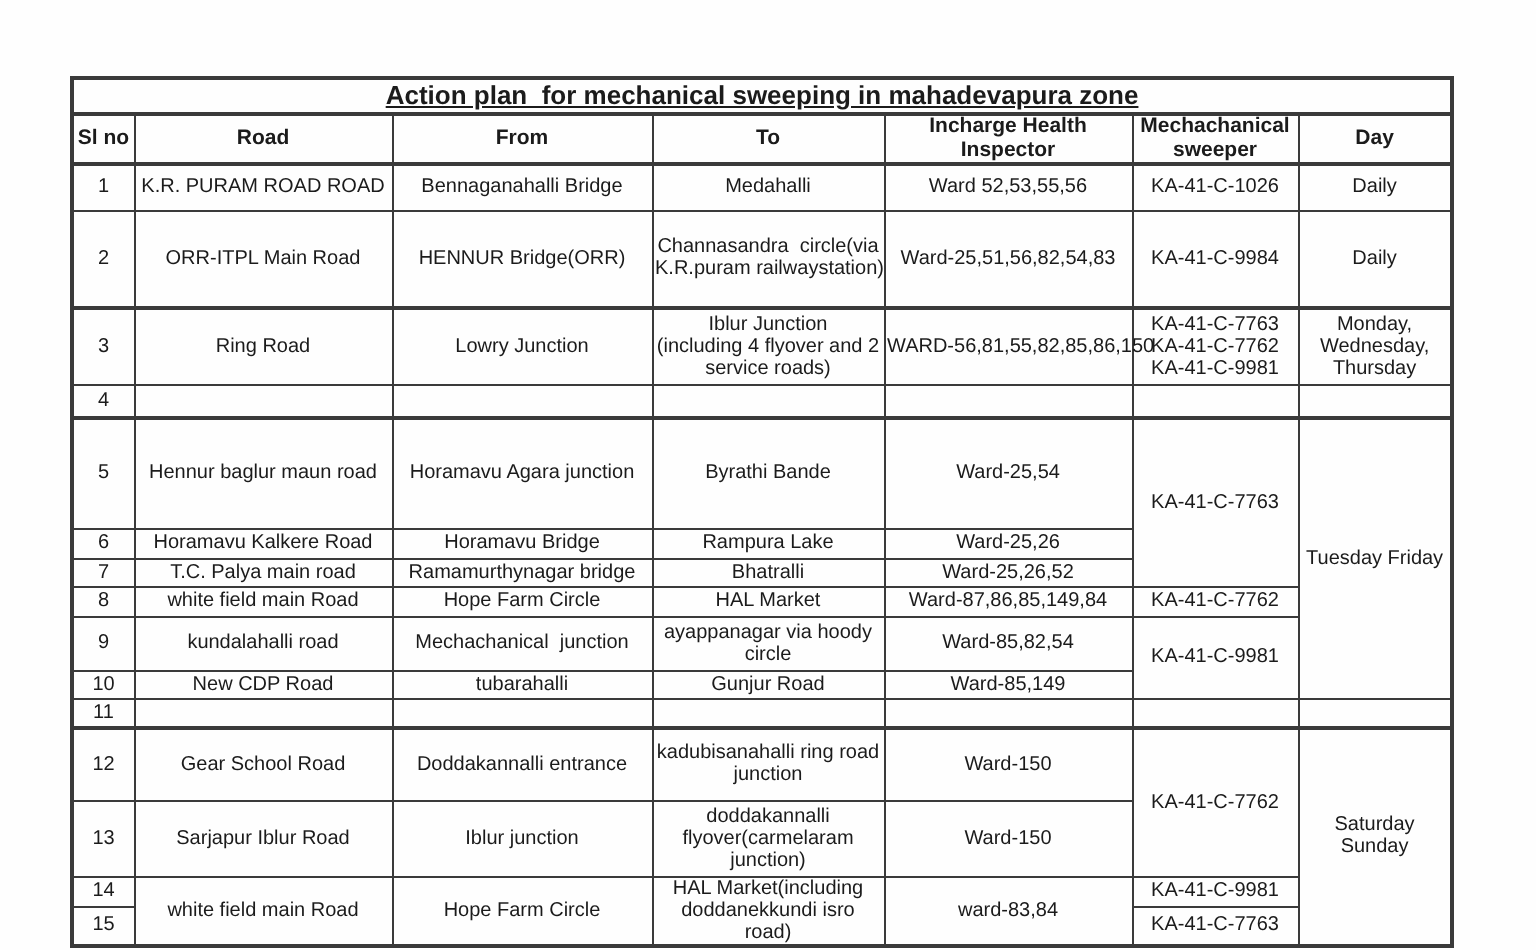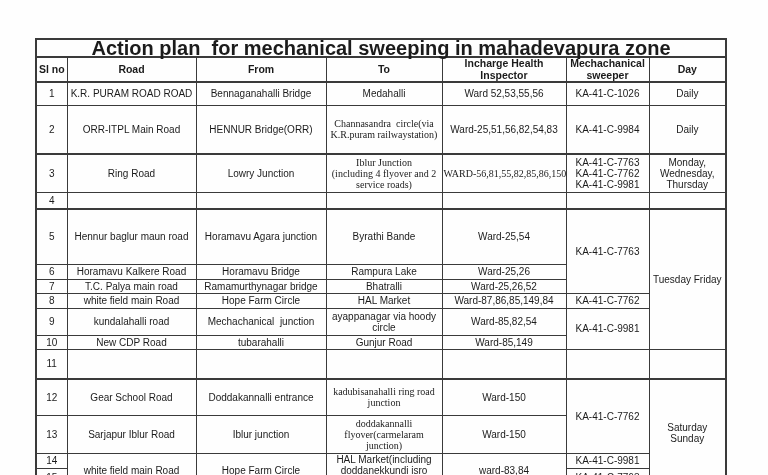--- a/index.html
+++ b/index.html
@@ -28,30 +28,31 @@
     border: 1px solid #3a3a3a;
     text-align: center;
     vertical-align: middle;
     font-size: 10px;
     line-height: 11px;
     color: #1b1b1b;
     padding: 0 1px;
     white-space: pre;
     overflow: hidden;
   }
-  table.plan td.ovf { overflow: visible; font-family: Liberation Serif, serif; }
+  table.plan td.ovf { overflow: visible; }
   table.plan th {
     font-weight: bold;
     font-size: 10.5px;
     line-height: 11.5px;
   }
   tr.title-row td {
-    font-size: 20px;
+    font-size: 13px;
     line-height: 16px;
     font-weight: bold;
+    text-decoration: underline;
     border-bottom-width: 2px;
     overflow: visible;
   }
   tr.header-row th { border-bottom-width: 2px; }
   tr.thick-bottom td { border-bottom-width: 2px; }
 </style>
 </head>
 <body>
 
 <div class="sheet">
@@ -176,21 +177,21 @@
     </tr>
 
     <tr style="height:14px">
       <td>10</td>
       <td>New CDP Road</td>
       <td>tubarahalli</td>
       <td>Gunjur Road</td>
       <td>Ward-85,149</td>
     </tr>
 
-    <tr class="thick-bottom" style="height:30px">
+    <tr class="thick-bottom" style="height:15px">
       <td>11</td>
       <td></td>
       <td></td>
       <td></td>
       <td></td>
       <td></td>
       <td></td>
     </tr>
 
     <tr style="height:36px">

